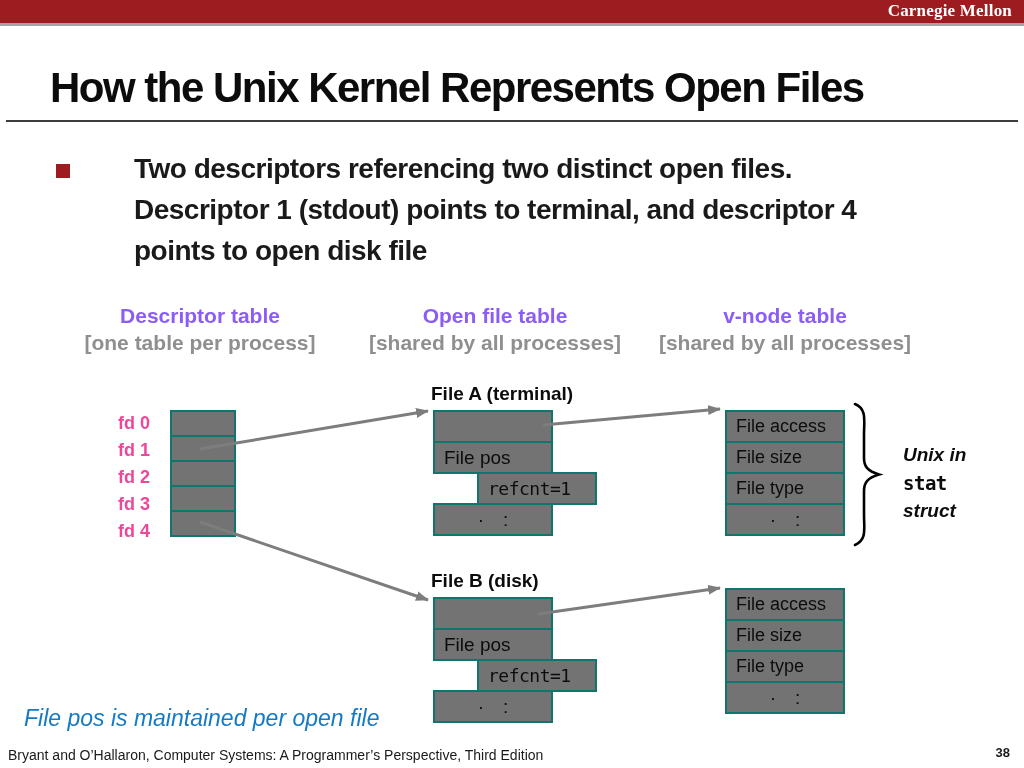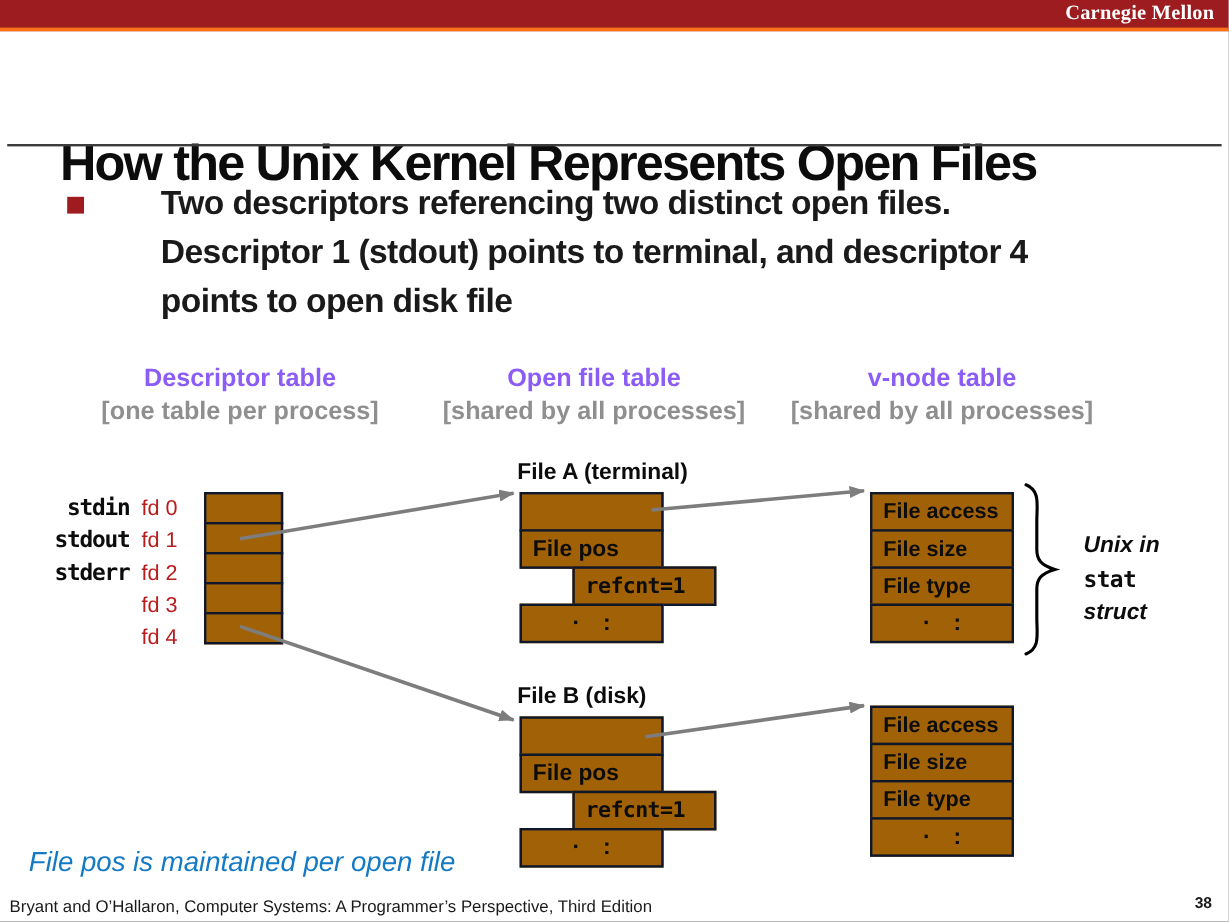--- a/index.html
+++ b/index.html
@@ -4,32 +4,32 @@
 <style>
   html,body { margin:0; padding:0; background:#888; }
   #slide {
     position:relative; width:1024px; height:768px; background:#ffffff;
     font-family:"Liberation Sans", sans-serif; overflow:hidden;
     margin:0 auto;
   }
   
   #banner {
     position:absolute; left:0; top:0; width:1024px; height:23px;
-    background:#9c1c1f; border-bottom:3px solid #f97316;
+    background:#9c1c1f; border-bottom:3px solid #a3a3a3;
   }
   #banner .brand {
     position:absolute; right:12px; top:1px;
     font-family:"Liberation Serif", serif; font-weight:bold;
     font-size:17px; color:#ffffff; letter-spacing:0.2px;
   }
   
   #title {
     position:absolute; left:50px; top:64px; width:950px;
     font-size:42px; font-weight:bold; color:#0c0c0c;
-    letter-spacing:-1.5px; white-space:nowrap;margin-top:48px;
+    letter-spacing:-1.5px; white-space:nowrap;
   }
   #title-divider {
     position:absolute; left:6px; right:6px; top:120px; height:2px;
     background:#3c3c3c;
   }
   
   #bullet-icon {
     position:absolute; left:56px; top:164px; width:14px; height:14px;
     background:#9e1b1f;
   }
@@ -42,40 +42,40 @@
   
   .col-head { position:absolute; top:303px; width:290px; text-align:center; }
   .col-head .t { font-size:21px; font-weight:bold; color:#8b5cf6; line-height:26px; }
   .col-head .s { font-size:21px; font-weight:bold; color:#8f8f8f; line-height:27px;text-align:center; }
   #col-desc  { left:55px; }
   #col-open  { left:350px; }
   #col-vnode { left:640px; }
   
   .tbl { position:absolute; }
   .tbl .cell {
-    box-sizing:border-box; border:2px solid #0f172a; background:#a16207;
+    box-sizing:border-box; border:2px solid #0f766e; background:#737373;
     margin-top:-2px; display:flex; align-items:center;
-    font-weight:bold; color:#0c0c0c;
+    font-weight:normal; color:#0c0c0c;
   }
   .tbl .cell:first-child { margin-top:0; }
   .cell-120 { width:120px; height:33px; padding-left:9px; font-size:18px; }
   .cell-66  { width:66px;  height:27px; }
   .blue-text { color:#0d74c5; font-size:19px; }
   .mono-text { font-family:"DejaVu Sans Mono", monospace; font-size:18px; letter-spacing:-0.5px;margin-left:44px; }
   .dots { justify-content:center; padding-left:0 !important; white-space:pre; font-size:19px; }
   
   #std-labels {
     position:absolute; left:18px; top:410px; width:90px; text-align:right;
     font-family:"DejaVu Sans Mono", monospace; font-weight:bold; font-size:19px;
     color:#0c0c0c;
   }
   #std-labels div { height:27px; line-height:27px; letter-spacing:-1px; }
   #fd-labels {
     position:absolute; left:118px; top:410px; width:44px; text-align:left;
-    font-weight:normal; font-size:18px; color:#b91c1c;
+    font-weight:bold; font-size:18px; color:#ec4899;
   }
   #fd-labels div { height:27px; line-height:27px; }
   
   .tbl-heading {
     position:absolute; font-size:19px; font-weight:bold; color:#0c0c0c;
     white-space:nowrap;
   }
   
   #stat-note {
     position:absolute; left:903px; top:441px; font-size:19px; font-weight:bold;
@@ -127,25 +127,20 @@
   </div>
   <div class="col-head" id="col-open">
     <div class="t">Open file table</div>
     <div class="s">[shared by all processes]</div>
   </div>
   <div class="col-head" id="col-vnode">
     <div class="t">v-node table</div>
     <div class="s">[shared by all processes]</div>
   </div>
 
-  <div id="std-labels">
-    <div>stdin</div>
-    <div>stdout</div>
-    <div>stderr</div>
-  </div>
   <div id="fd-labels">
     <div>fd 0</div>
     <div>fd 1</div>
     <div>fd 2</div>
     <div>fd 3</div>
     <div>fd 4</div>
   </div>
 
   <div class="tbl" style="left:170px; top:410px;">
     <div class="cell cell-66"></div>

